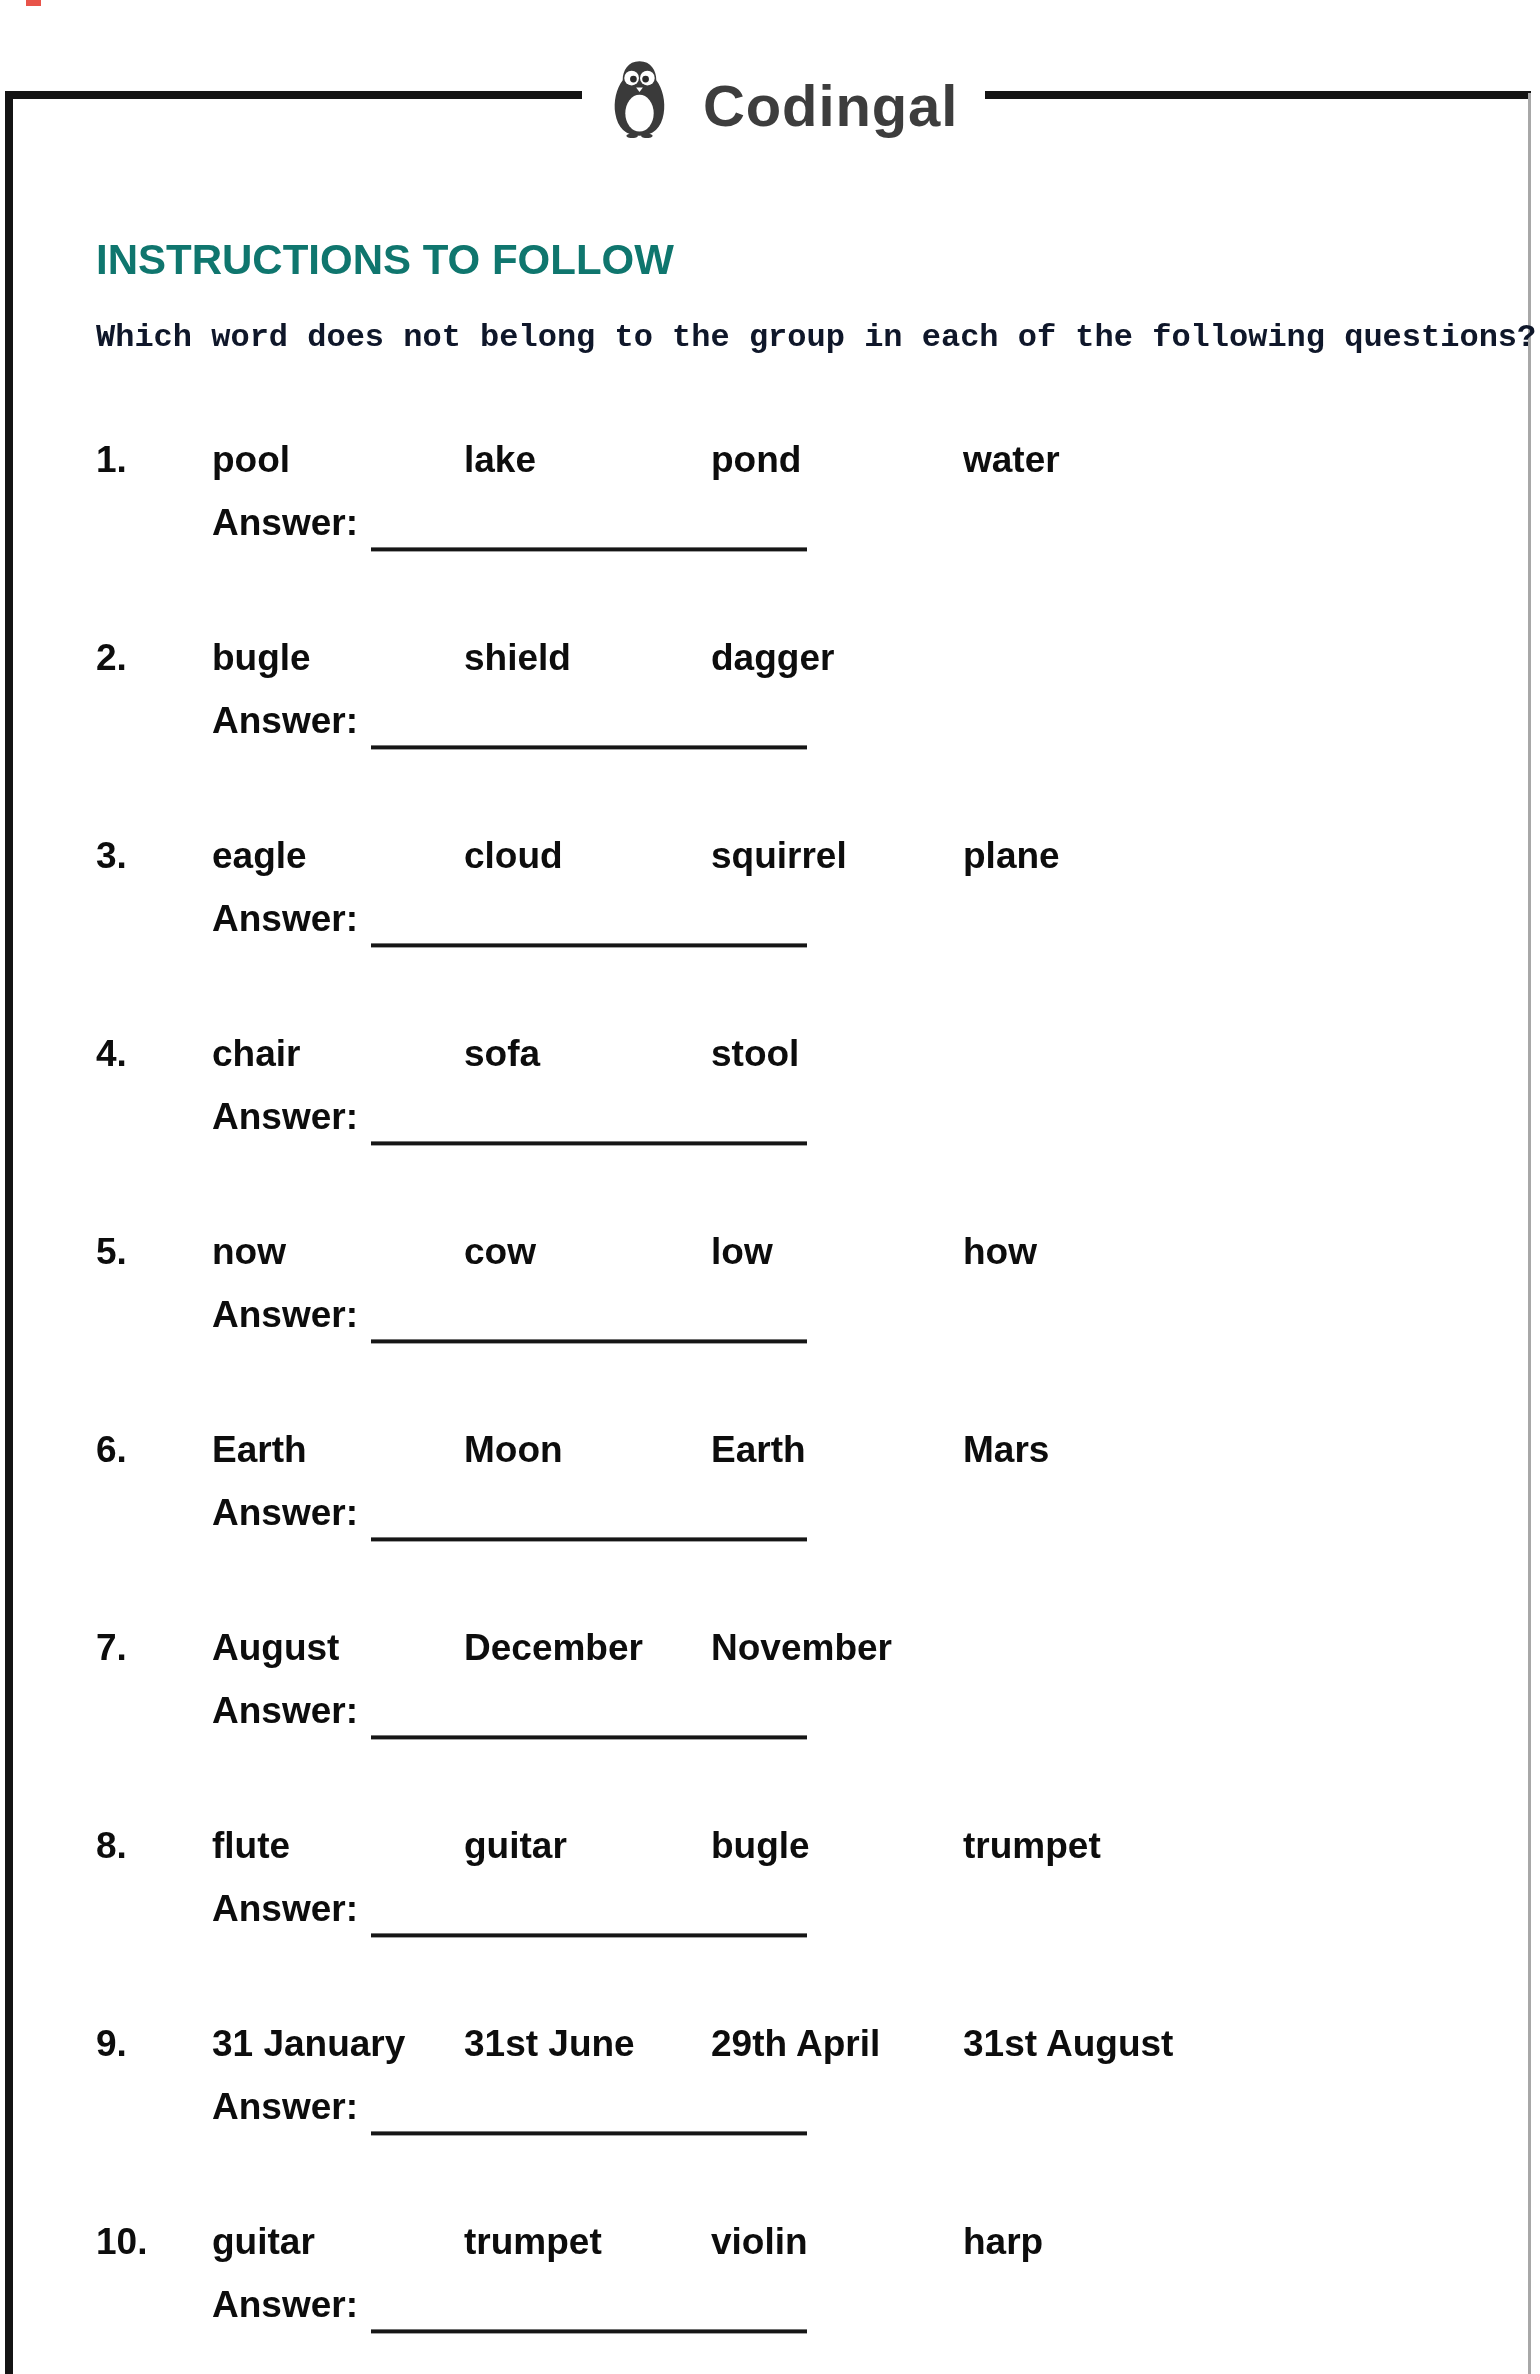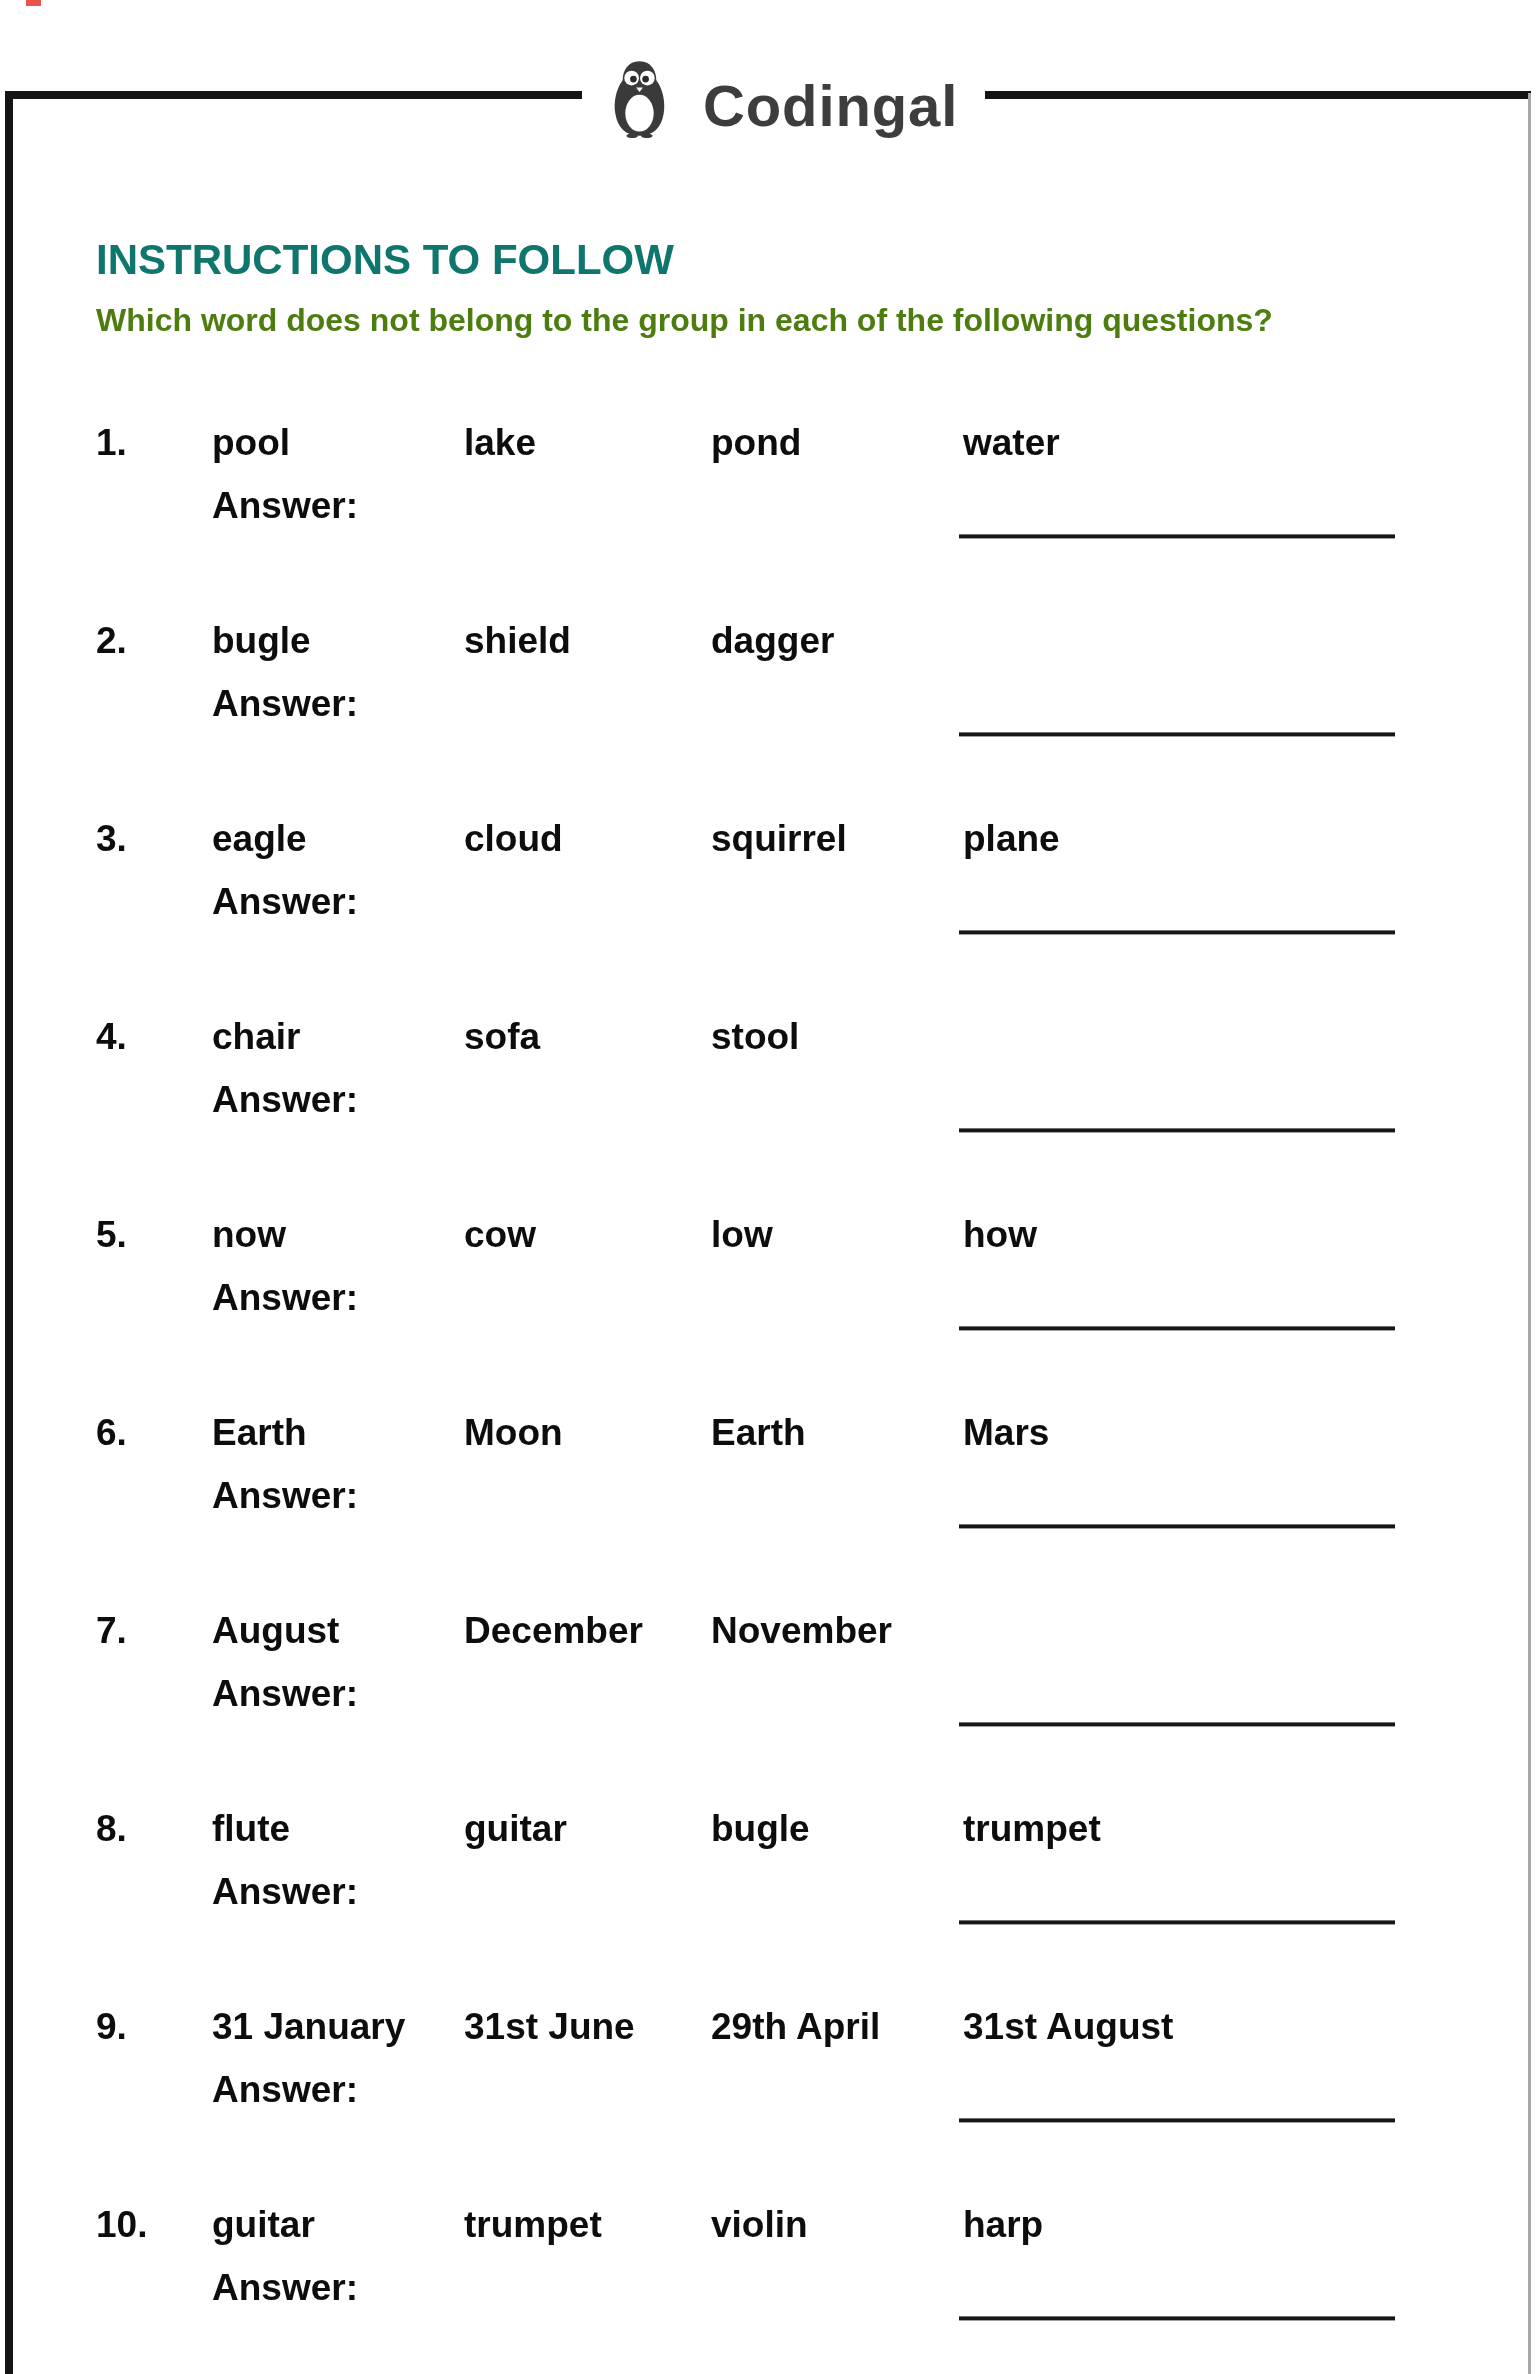--- a/index.html
+++ b/index.html
@@ -19,34 +19,34 @@
   .topline-right{ position: absolute; left: 985px; top: 91px; width: 546px; height: 8.3px; background: #141414; }
   .scan-mark    { position: absolute; left: 26px; top: 0; width: 15px; height: 5.6px; background: #e8544a; }
 
   
   .penguin { position: absolute; left: 608px; top: 58px; width: 63px; height: 80px; }
   .brand   { position: absolute; left: 703px; top: 52px; font-size: 58px; font-weight: 700; color: #3d3d3d; letter-spacing: 0.9px; margin-top: 20px; }
 
   
   .content   { position: absolute; left: 96px; top: 237px; width: 1299px; }
   .ws-title  { font-size: 42px; font-weight: 700; line-height: 45px; color: #0f766e; }
-  .ws-prompt { font-size: 32px; font-weight: 700; line-height: 41px; margin-top: 18px; white-space: nowrap; color: #4d7c0f; }
+  .ws-prompt { font-size: 32px; font-weight: 700; line-height: 41px; margin-top: 35px; white-space: nowrap; color: #0f172a; font-family: Liberation Mono, monospace; }
 
   .q-list { margin-top: 80px; }
   .q      { height: 198px; }
   .q-words {
     display: grid;
     grid-template-columns: 116px 252px 247px 252px auto;
     font-size: 37px; font-weight: 700; line-height: 43px;
     white-space: nowrap;
   }
   .q-answer {
     display: flex; align-items: baseline;
     margin-left: 116px; margin-top: 20.4px;
-    font-size: 37px; font-weight: 700; line-height: 43px; flex-direction: column;
+    font-size: 37px; font-weight: 700; line-height: 43px;
   }
   .answer-line {
     width: 436px; height: 0;
     border-bottom: 4.6px solid #161616;
     align-self: flex-end;
     transform: translateY(7.4px);
     margin-left: 13px;
   }
 </style>
 </head>

